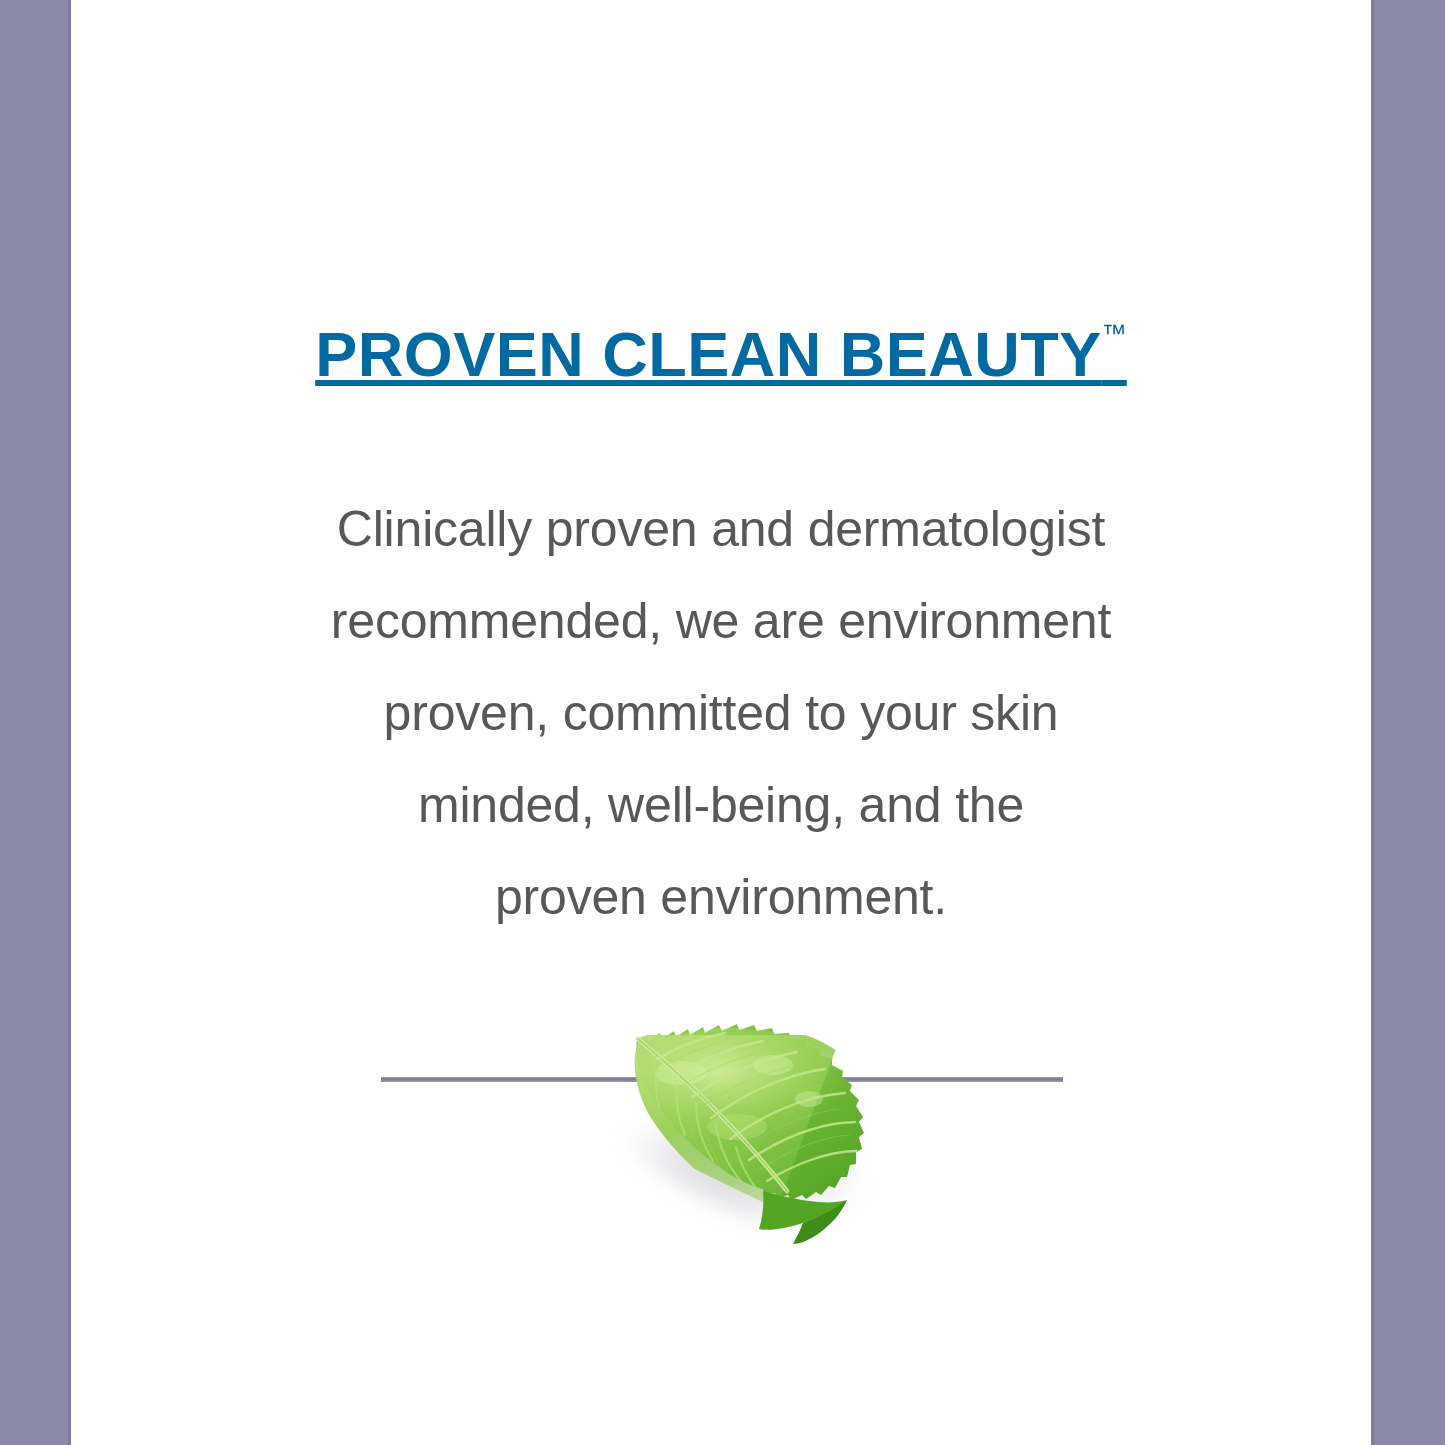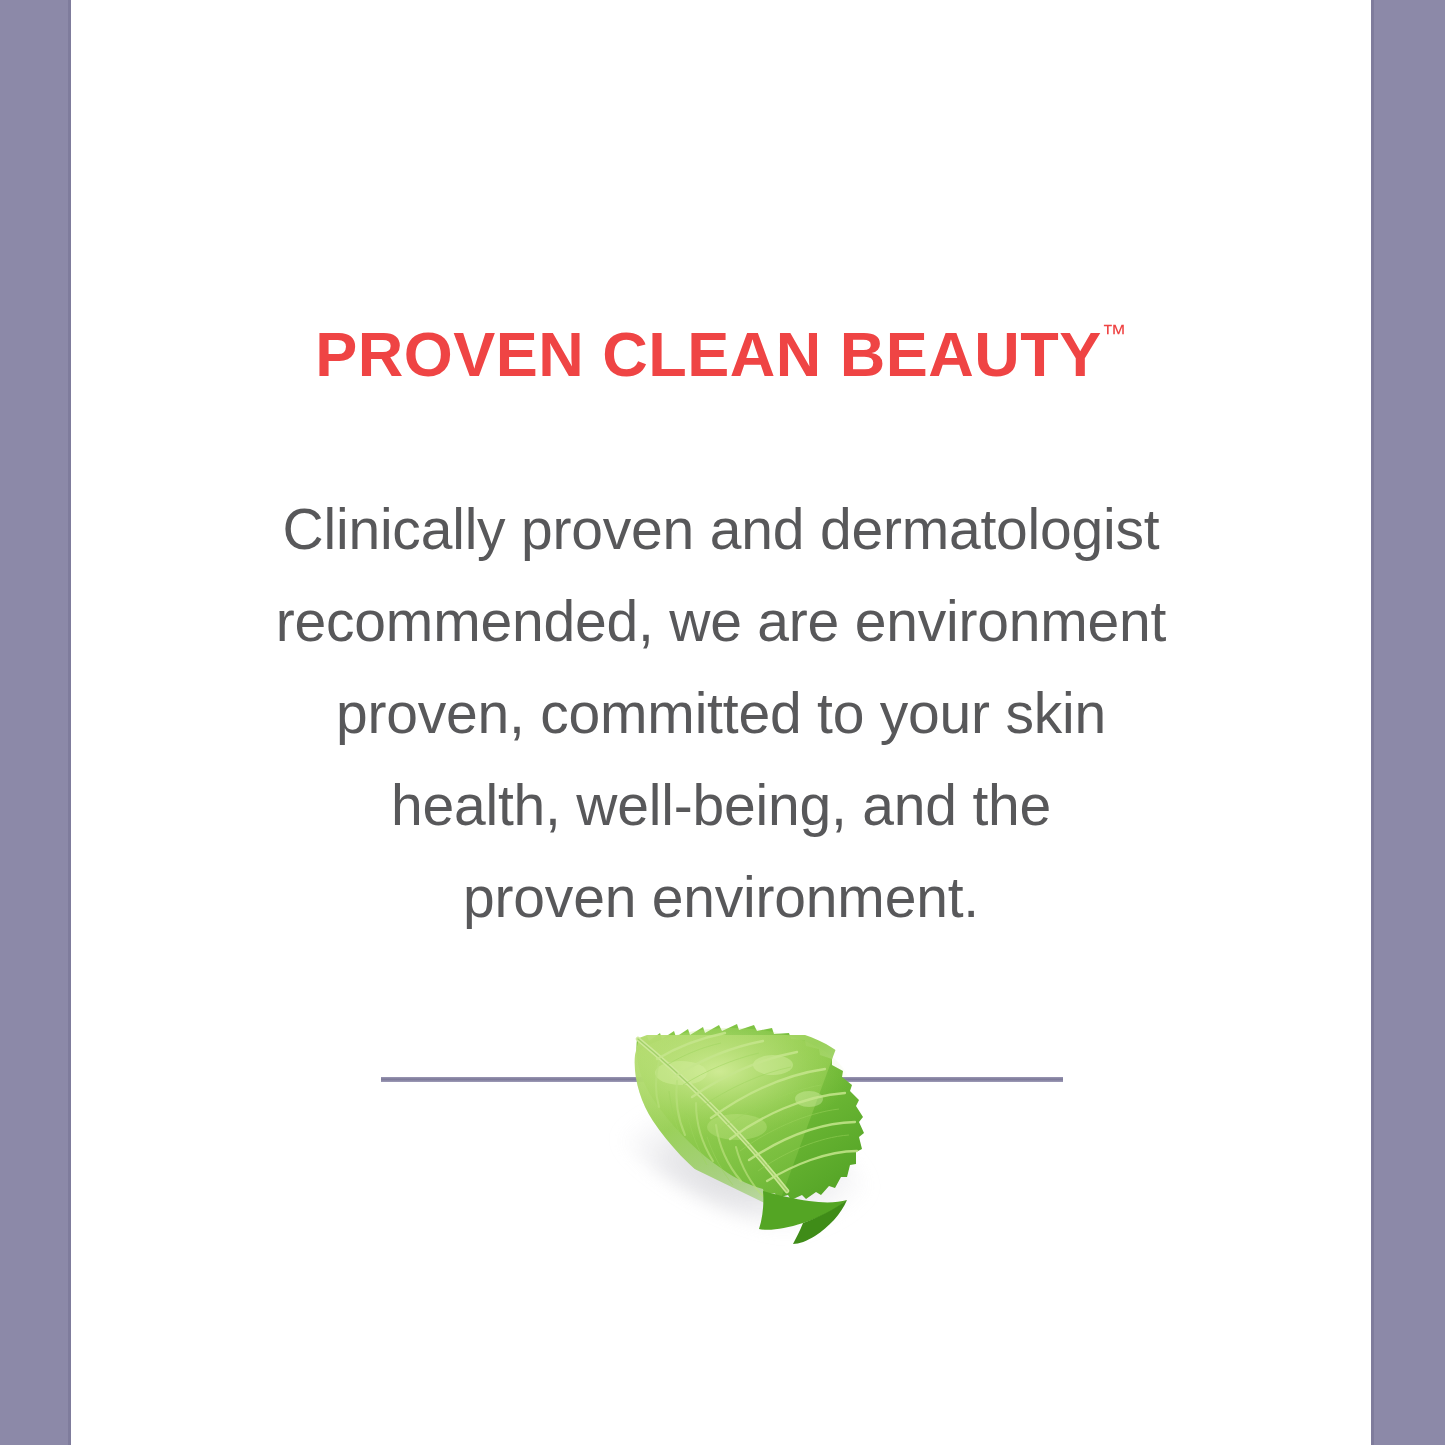--- a/index.html
+++ b/index.html
@@ -57,43 +57,44 @@
     left:0;
     top:323px;
     width:1300px;
     text-align:center;
   }
   .headline {
     display:inline-block;
     font-size:63px;
     font-weight:bold;
     letter-spacing:0.5px;
-    color:#ef4444;
+    color:#0369a1;
     line-height:1.0;
     white-space:nowrap;
+    text-decoration:underline;
   }
   .headline .tm {
     font-size:25px;
     font-weight:normal;
     vertical-align:super;
     position:relative;
     top:-12px;
     letter-spacing:0;
   }
 
   
   .body-wrap {
     position:absolute;
     left:0;
     top:483px;
     width:1300px;
     text-align:center;
   }
   .body-line {
-    font-size:57px;
+    font-size:50px;
     font-weight:300;
     color:#58585a;
     line-height:92px;
     letter-spacing:-0.2px;
     white-space:nowrap;
   }
 
   
   .mark {
     position:absolute;
@@ -134,21 +135,21 @@
   <div class="content">
 
     <div class="headline-wrap">
       <h1 class="headline"><span>PROVEN CLEAN BEAUTY</span><span class="tm">™</span></h1>
     </div>
 
     <div class="body-wrap">
       <div class="body-line">Clinically proven and dermatologist</div>
       <div class="body-line">recommended, we are environment</div>
       <div class="body-line">proven, committed to your skin</div>
-      <div class="body-line">health, well-being, and the</div>
+      <div class="body-line">minded, well-being, and the</div>
       <div class="body-line">proven environment.</div>
     </div>
 
     <div class="mark">
       <div class="divider"></div>
 
       <div class="leaf-art">
         <svg viewBox="0 0 400 260" xmlns="http://www.w3.org/2000/svg" aria-hidden="true">
           <defs>
 

